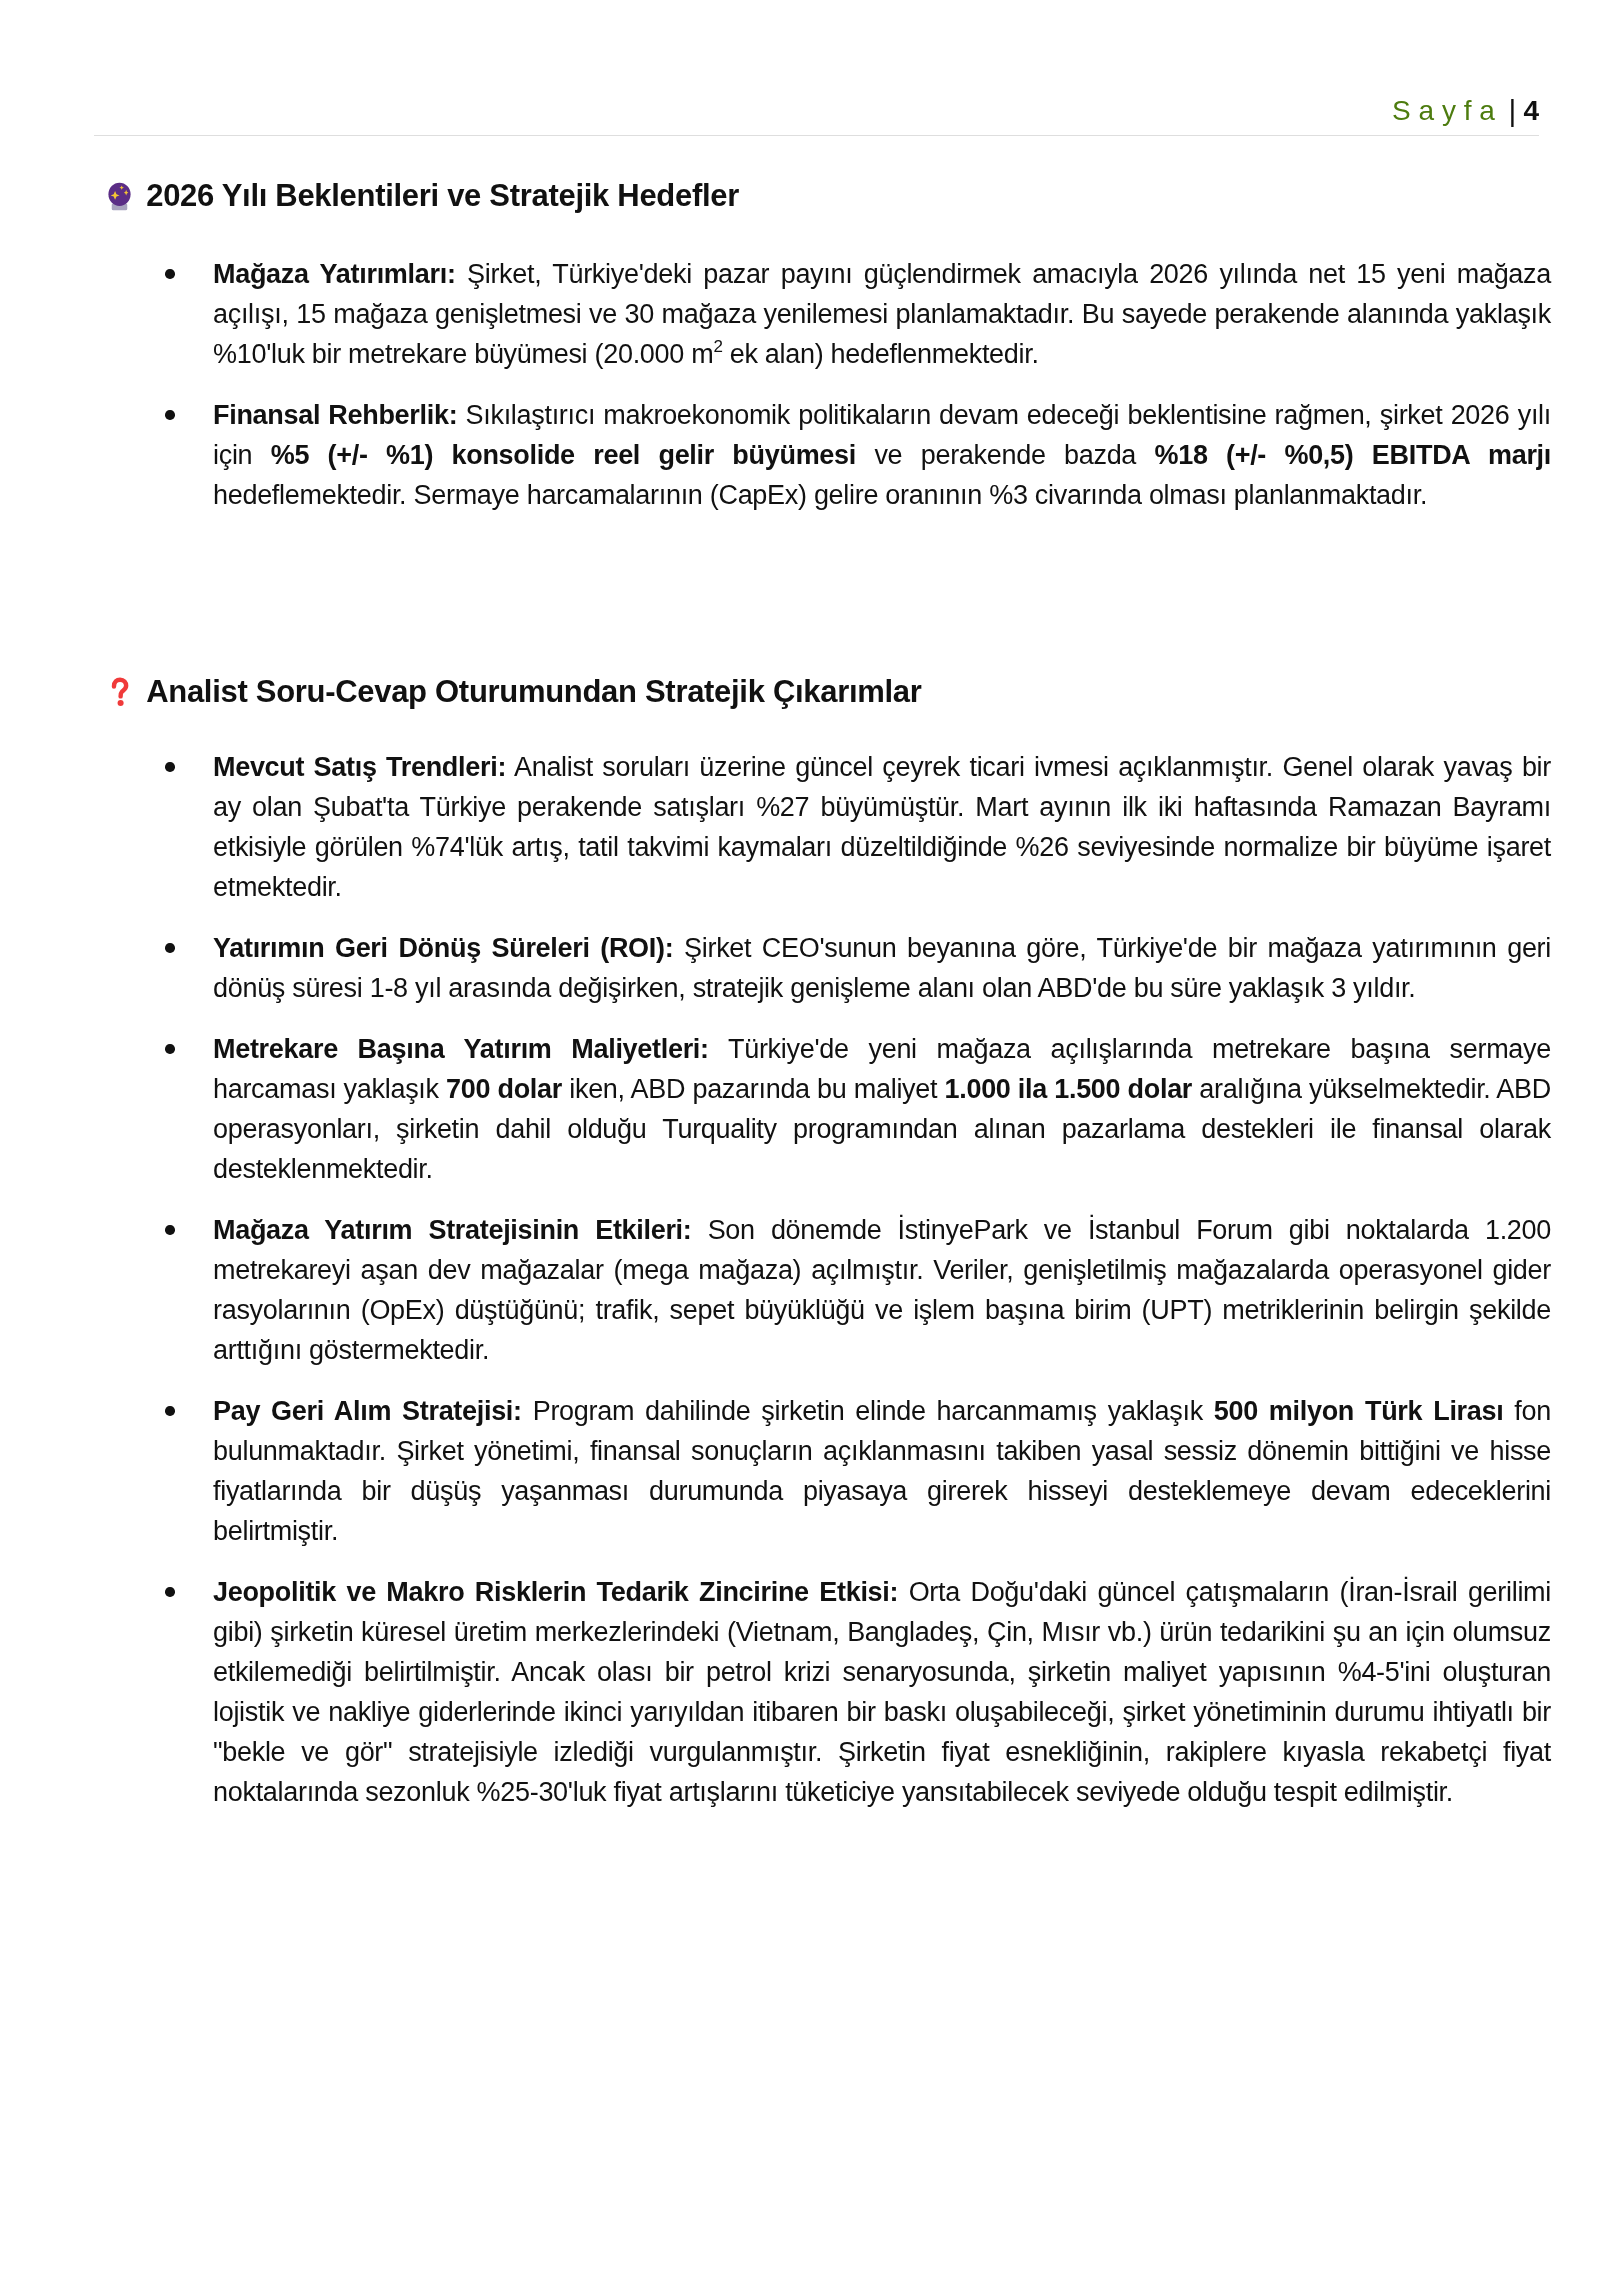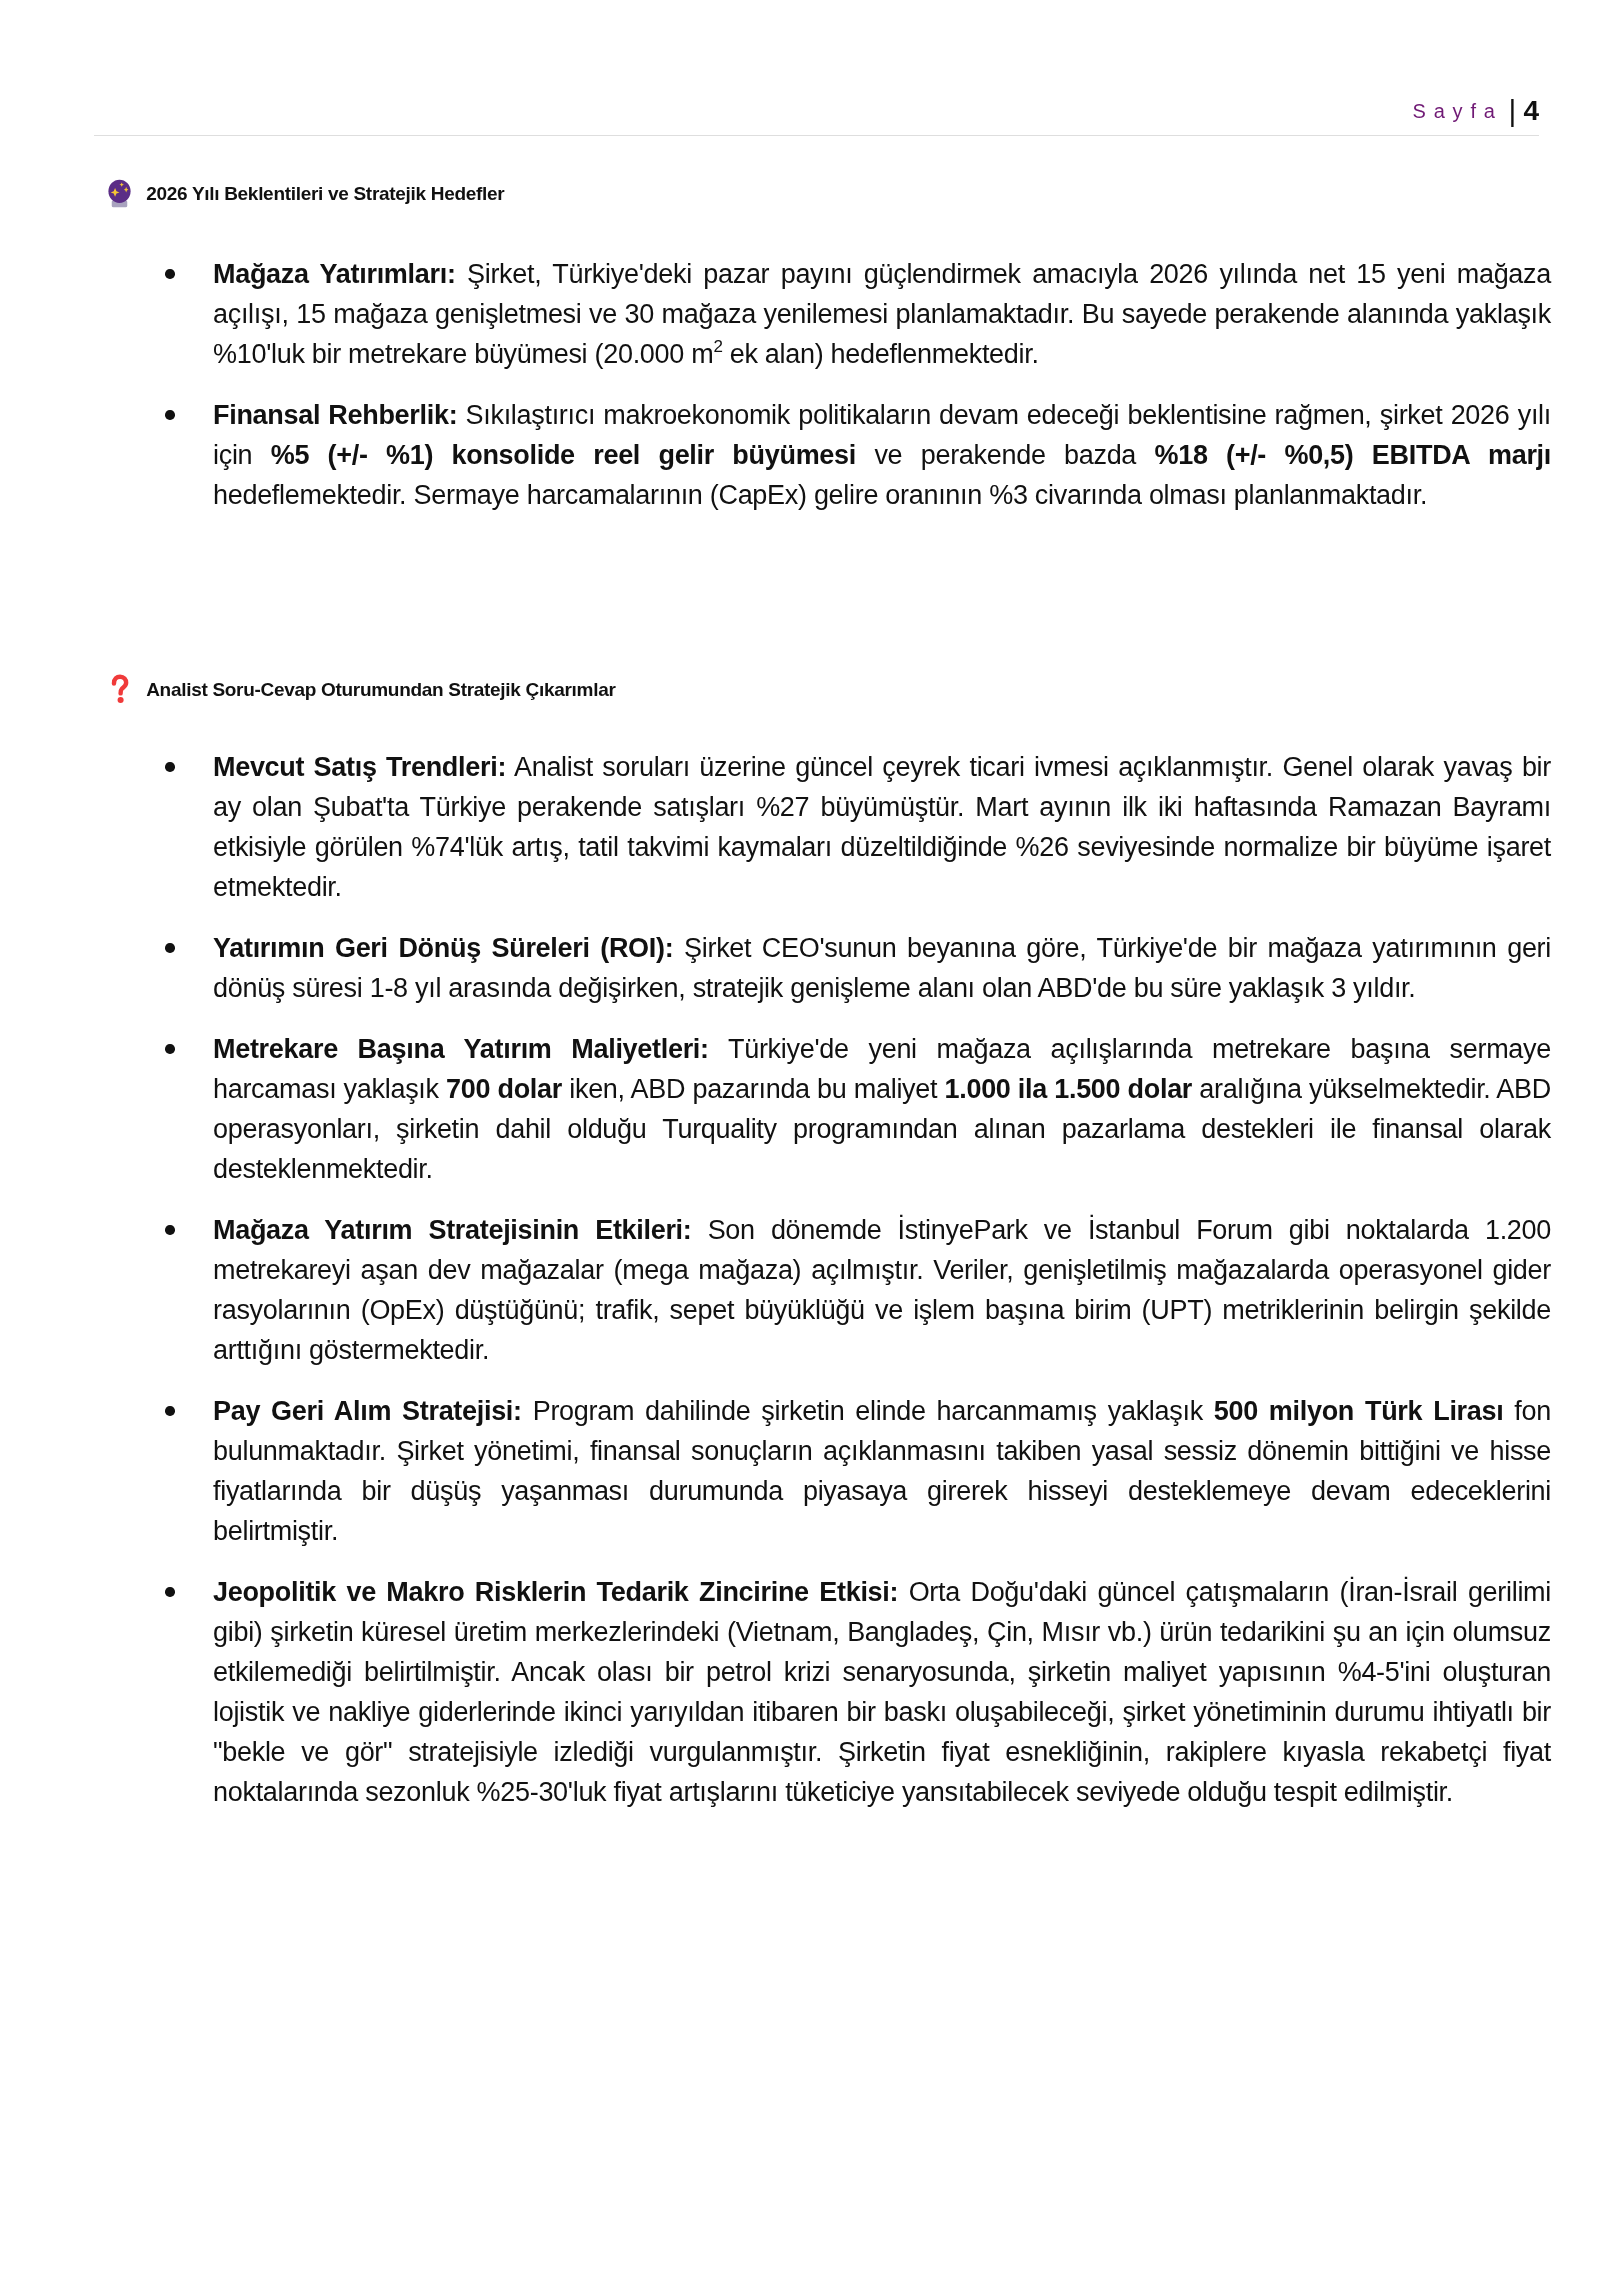--- a/index.html
+++ b/index.html
@@ -19,22 +19,22 @@
     position: absolute;
     left: 94px;
     top: 95px;
     width: 1445px;
     height: 41px;
     border-bottom: 1.7px solid #dedede;
     box-sizing: border-box;
     text-align: right;
   }
   .page-label {
-    font-size: 20px;
-    color: #701a75;
+    font-size: 28px;
+    color: #4d7c0f;
     letter-spacing: 7.8px;
     display: inline-block;
     vertical-align: top;
     line-height: 32.5px;
   }
   .page-sep {
     font-size: 30px;
     color: #111;
     display: inline-block;
     line-height: 32.5px;
@@ -54,21 +54,21 @@
     position: absolute;
     left: 0;
     top: 0;
     width: 1623px;
   }
   .section-heading {
     position: absolute;
     left: 104px;
     display: flex;
     align-items: center;
-    font-size: 19px;
+    font-size: 31px;
     font-weight: bold;
     color: #111;
     letter-spacing: -0.3px;
   }
   .section-heading .icon {
     width: 31px;
     height: 31px;
     margin-right: 11.2px;
     display: inline-block;
   }

